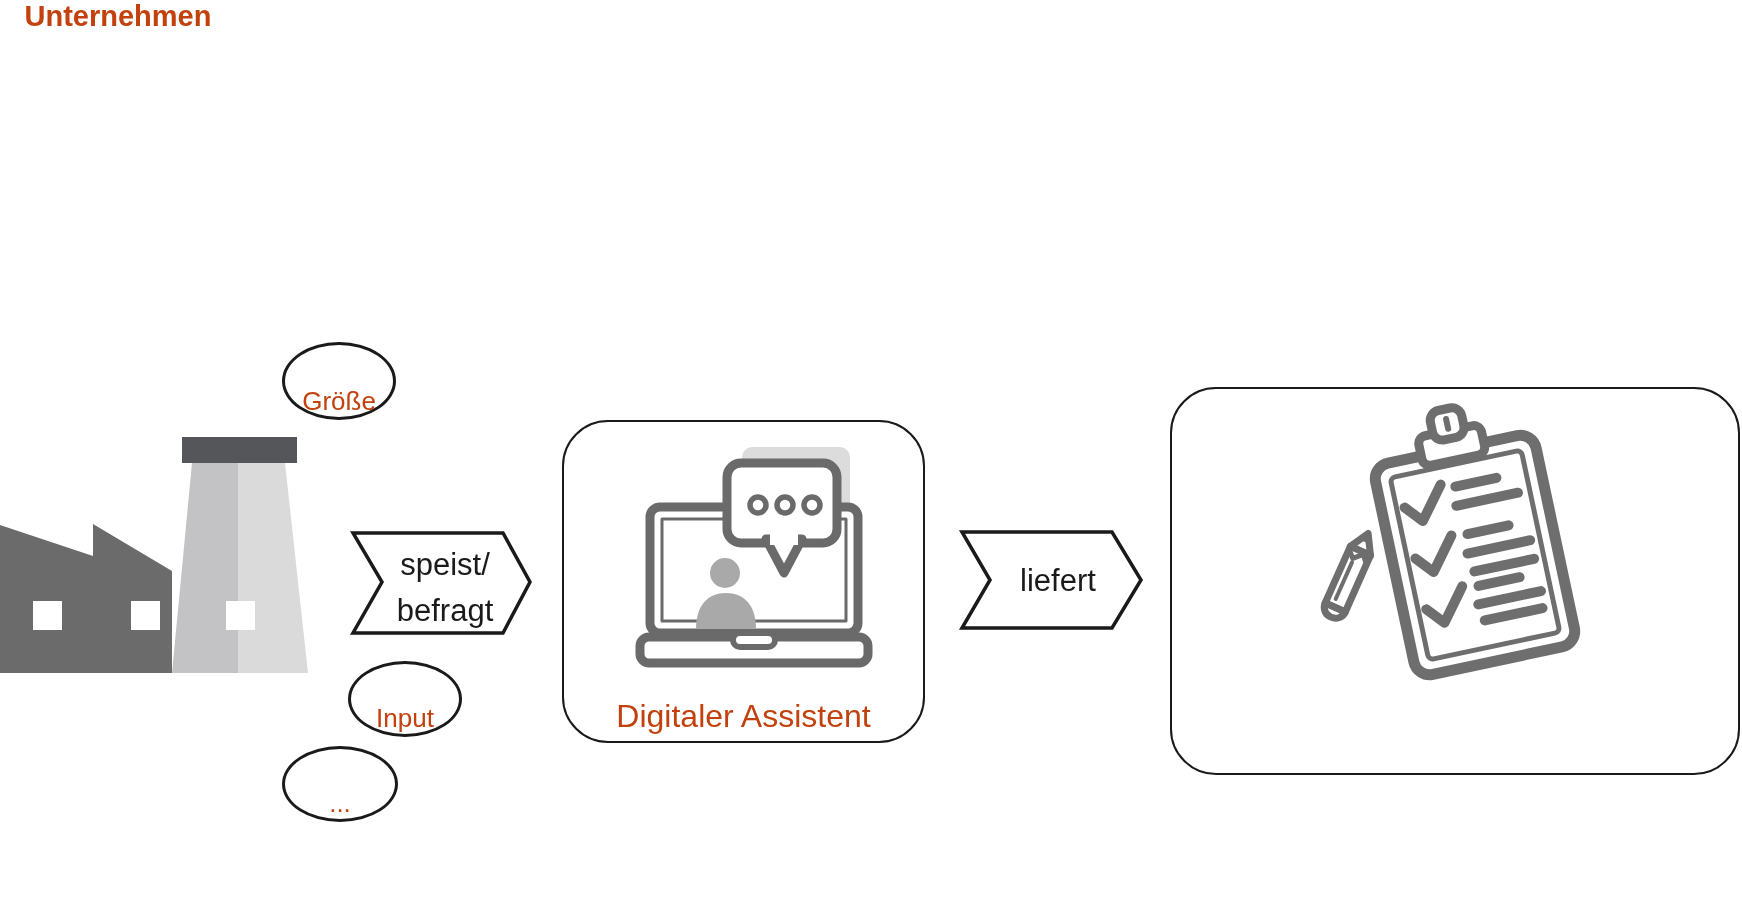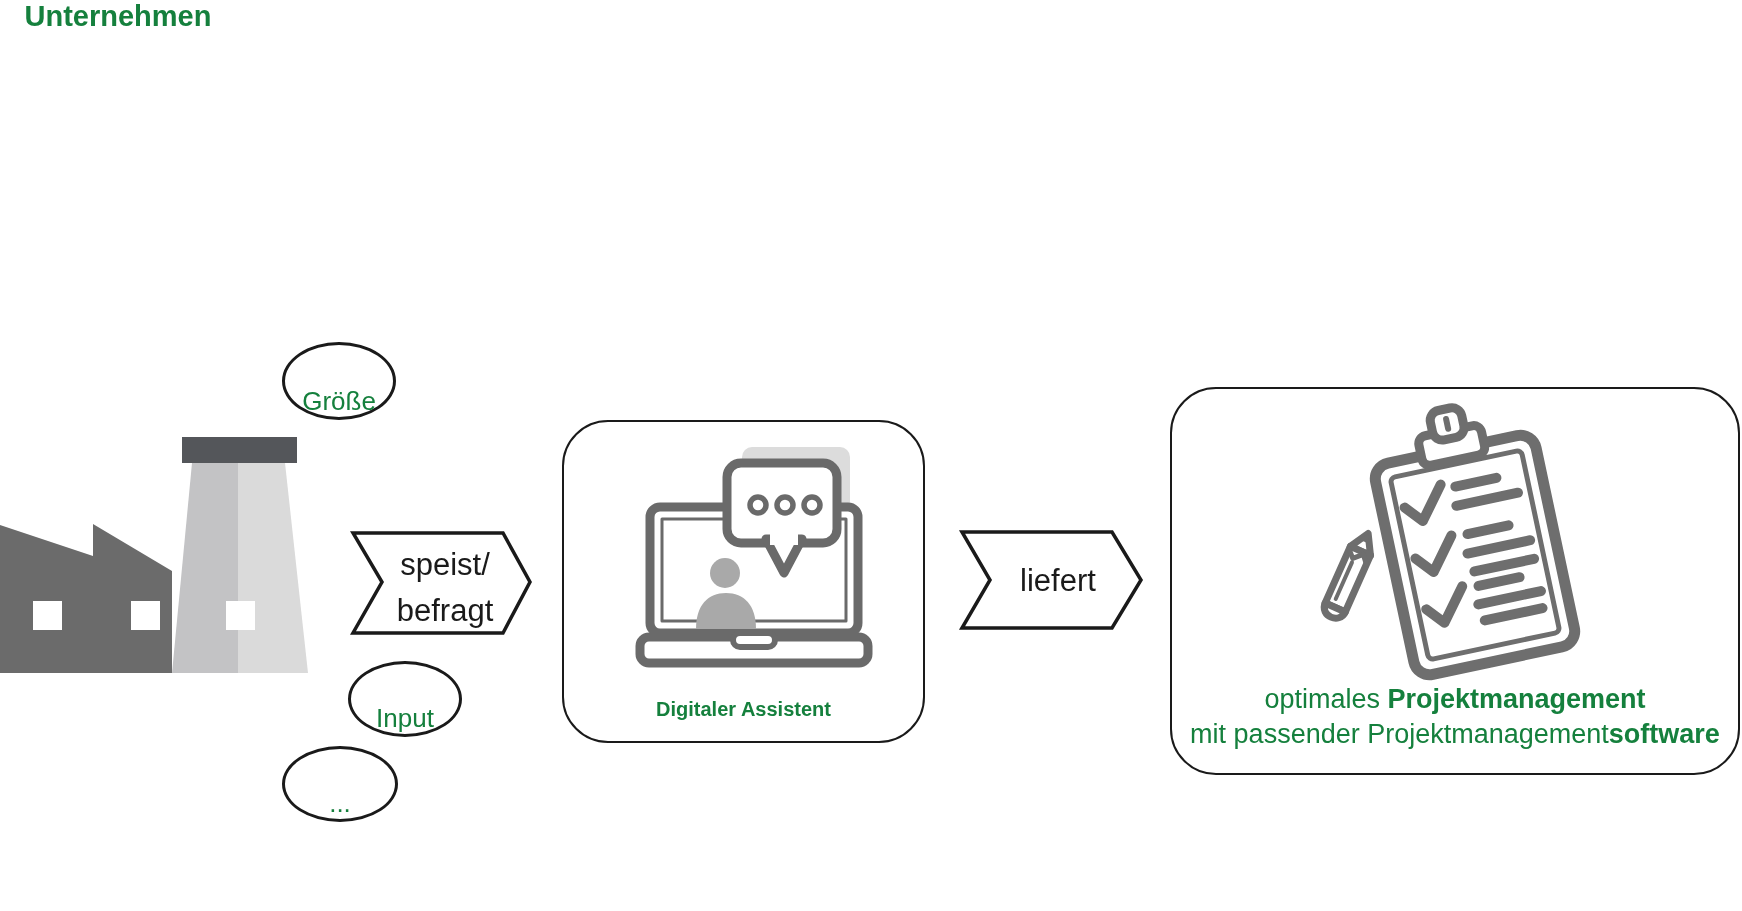--- a/index.html
+++ b/index.html
@@ -1,22 +1,22 @@
 <!DOCTYPE html>
 <html><head>
 <meta charset="utf-8">
 <style>
   html,body{margin:0;padding:0;background:#fff;}
   .canvas{position:relative;width:1742px;height:911px;background:#ffffff;overflow:hidden;
-          font-family:"Liberation Sans",sans-serif;color:#15803d;}
+          font-family:"Liberation Sans",sans-serif;color:#c2410c;}
   .abs{position:absolute;}
   .node{position:absolute;box-sizing:border-box;border:3.5px solid #1a1a1a;border-radius:50%;
         background:#fff;display:flex;align-items:flex-end;justify-content:center;font-size:26px;}
   .box{position:absolute;box-sizing:border-box;border:2.5px solid #1a1a1a;border-radius:46px;background:#fff;}
-  .box-label{position:absolute;text-align:center;font-weight:bold;font-size:20px;}
+  .box-label{position:absolute;text-align:center;font-weight:normal;font-size:32px;}
   .company-label{position:absolute;text-align:center;font-weight:bold;font-size:29px;}
   .caption{position:absolute;text-align:center;font-size:27px;line-height:35px;}
   .caption .b{font-weight:bold;}
   .arrow-shape{fill:#ffffff;stroke:#1a1a1a;stroke-width:3.5;}
   text.arrow-text{font-size:31px;text-anchor:middle;fill:#1a1a1a;font-family:"Liberation Sans",sans-serif;}
   .icon-stroke{stroke:#6a6a6a;fill:none;stroke-linecap:round;stroke-linejoin:round;}
   .icon-stroke-fill{stroke:#6a6a6a;fill:#ffffff;stroke-linecap:round;stroke-linejoin:round;}
   .clip-stroke{stroke:#6e6e6e;fill:none;stroke-linecap:round;stroke-linejoin:round;}
   .clip-stroke-fill{stroke:#6e6e6e;fill:#ffffff;stroke-linecap:round;stroke-linejoin:round;}
 </style>
@@ -99,18 +99,14 @@
     </g>
     <g transform="rotate(24 167 191)">
       <path class="clip-stroke-fill" d="M156,158 L167,139 L178,158 Z" stroke-width="7"></path>
       <path d="M162,148 L167,139 L172,148 Z" fill="#6e6e6e"></path>
       <rect class="clip-stroke-fill" x="156" y="158" width="22" height="62" stroke-width="7"></rect>
       <path class="clip-stroke" d="M156,161 l7,7 l8,-8 l7,8" stroke-width="5"></path>
       <path class="clip-stroke" d="M164,172 L164,212" stroke-width="4"></path>
       <path class="clip-stroke-fill" d="M156,220 C156,234 178,234 178,220 Z" stroke-width="7"></path>
     </g>
   </svg>
-  <div class="caption" style="left:1170px;top:682px;width:570px;">
-    <div><span>optimales </span><span class="b">Projektmanagement</span></div>
-    <div><span>mit passender Projektmanagement</span><span class="b">software</span></div>
-  </div>
 
 </div>
 
 </body></html>

